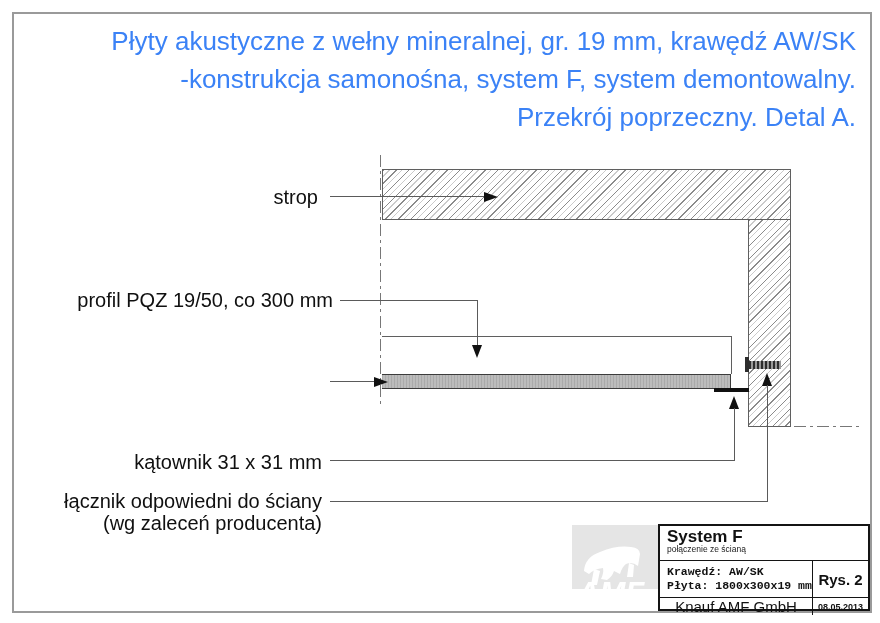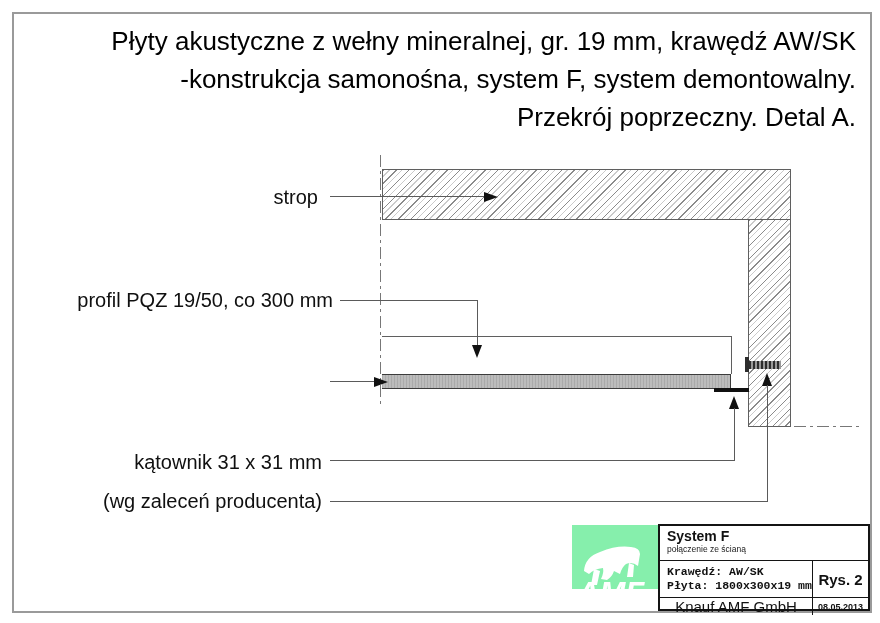--- a/index.html
+++ b/index.html
@@ -6,21 +6,21 @@
   .page {
     position:relative; width:880px; height:623px; background:#ffffff;
     font-family:"Liberation Sans", sans-serif; color:#111; overflow:hidden;
   }
   .frame {
     position:absolute; left:12px; top:12px; width:856px; height:597px;
     border:2px solid #9a9a9a;
   }
   
   .title-block { position:absolute; right:24px; top:22px; text-align:right; }
-  .title-line { font-size:26px; line-height:38px; font-weight:400; color:#000000; white-space:nowrap; }
+  .title-line { font-size:26px; line-height:38px; font-weight:400; color:#3b82f6; white-space:nowrap; }
 
   
   .hline { position:absolute; height:1px; background:#5a5a5a; }
   .vline { position:absolute; width:1px; background:#5a5a5a; }
   .hatch {
     position:absolute; border:1.5px solid #5f5f5f; box-sizing:border-box; background-color:#fff;
     background-image: repeating-linear-gradient(135deg,
       #8b8b8b 0px, #8b8b8b 1px, transparent 1px, transparent 4px,
       rgba(140,140,140,0.45) 4px, rgba(140,140,140,0.45) 5px, transparent 5px, transparent 9px);
   }
@@ -41,27 +41,27 @@
     border-top:1.5px solid #5f5f5f; border-right:1.5px solid #5f5f5f; background:transparent; }
   .panel { position:absolute; box-sizing:border-box; background:#bcbcbc;
     border-top:1.5px solid #3c3c3c; border-bottom:1.5px solid #3c3c3c; border-right:1px solid #3c3c3c;
     background-image: repeating-linear-gradient(90deg, rgba(90,90,90,.18) 0 1px, transparent 1px 3px); }
   .angle { position:absolute; background:#101010; }
   .bracket { position:absolute; background:#2d2d2d; }
   .screw { position:absolute;
     background-image: repeating-linear-gradient(90deg, #2e2e2e 0 2px, #9a9a9a 2px 4px); }
 
   
-  .logo { position:absolute; left:572px; top:525px; width:86px; height:64px; background:#86efac; }
+  .logo { position:absolute; left:572px; top:525px; width:86px; height:64px; background:#e5e5e5; }
   .tb { position:absolute; left:658px; top:524px; width:212px; height:87px;
     box-sizing:border-box; border:2px solid #141414; background:#fff;
     display:grid; grid-template-columns:152px 1fr; grid-template-rows:35px 37px 1fr; }
   .tb-cell { box-sizing:border-box; }
   .tb-system { grid-column:1 / span 2; border-bottom:1.5px solid #141414; padding:2px 0 0 7px; }
-  .tb-system-name { font-size:14px; font-weight:700; line-height:17px; }
+  .tb-system-name { font-size:17px; font-weight:700; line-height:17px; }
   .tb-system-sub { font-size:8.5px; line-height:9px; color:#1a1a1a; }
   .tb-edge { border-bottom:1.5px solid #141414; padding:4px 0 11px 7px;font-family:Liberation Mono, monospace; }
   .tb-edge div { font-size:11.5px; font-weight:700; line-height:14px; white-space:nowrap; }
   .tb-rys { border-bottom:1.5px solid #141414; border-left:1.5px solid #141414;
     display:flex; align-items:center; justify-content:center; font-size:15px; font-weight:700; }
   .tb-company { display:flex; align-items:center; justify-content:center; font-size:15px;text-align:center; }
   .tb-date { border-left:1.5px solid #141414; display:flex; align-items:center; justify-content:center;
     font-size:9px; font-weight:700; }
 </style>
 </head>
@@ -108,20 +108,21 @@
   <div class="hline" style="left:330px; top:460px; width:405px;"></div>
 
   <div class="arr arr-up" style="left:762px; top:373px;"></div>
   <div class="vline" style="left:767px; top:385px; height:117px;"></div>
   <div class="hline" style="left:330px; top:501px; width:438px;"></div>
 
   <div class="lbl" style="right:562px; top:186px;">strop</div>
   <div class="lbl" style="right:547px; top:289px;">profil PQZ 19/50, co 300 mm</div>
   <div class="lbl" style="right:558px; top:451px;">kątownik 31 x 31 mm</div>
   <div class="lbl" style="right:558px; top:490px;">
+    <div>łącznik odpowiedni do ściany</div>
     <div>(wg zaleceń producenta)</div>
   </div>
 
   <div class="logo">
     <svg width="86" height="86" viewBox="0 0 86 86">
       <path fill="#ffffff" d="M12,46 Q13,32 28,27 Q45,20 59,22 Q68,23 68,29 L66,41
                Q60,36 54,39 Q50,42 48,49 L42,46 Q40,52 35,55 L29,54 Q32,48 31,43
                Q22,44 17,49 Z"></path>
       <path fill="#ffffff" d="M22,44 L19,60 L25,60 L28,46 Z"></path>
       <path fill="#ffffff" d="M57,38 L55,52 L61,52 L62,40 Z"></path>

